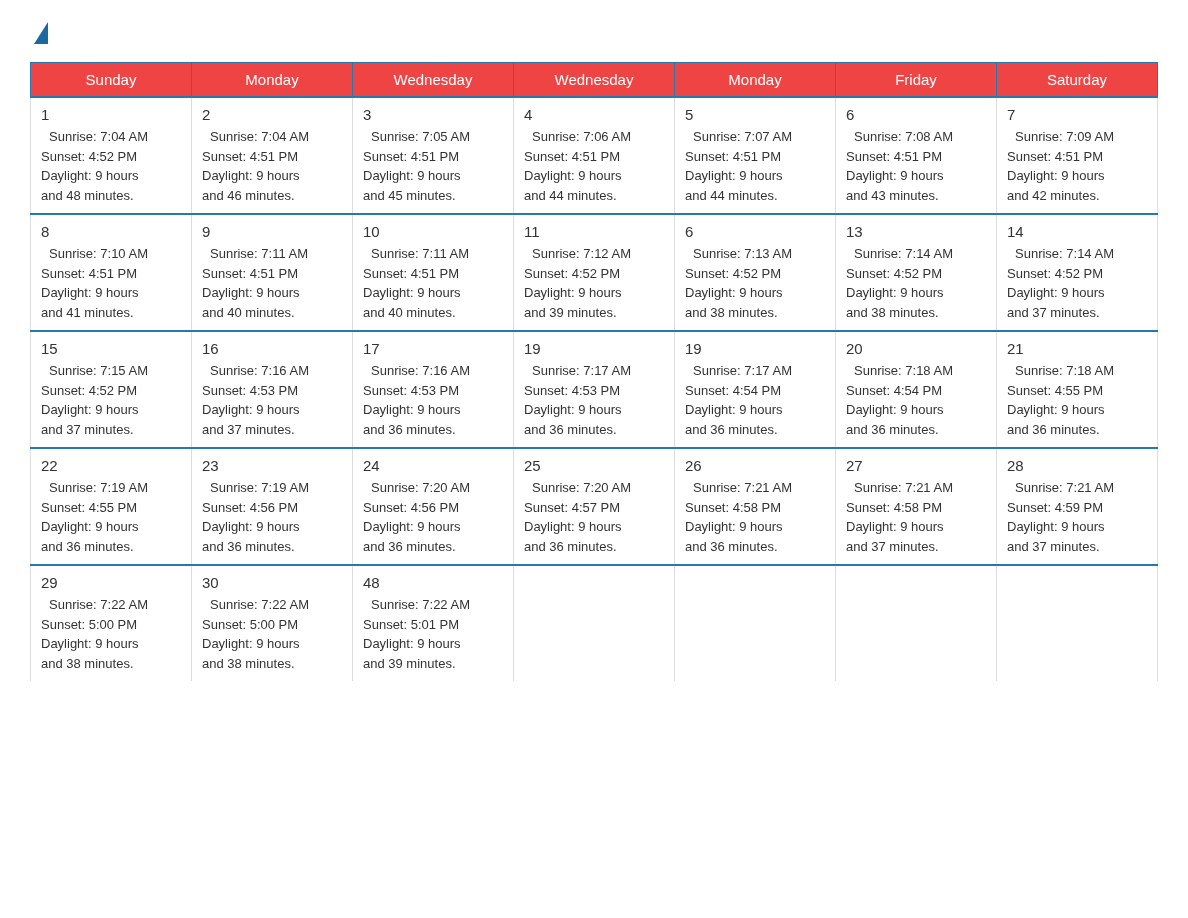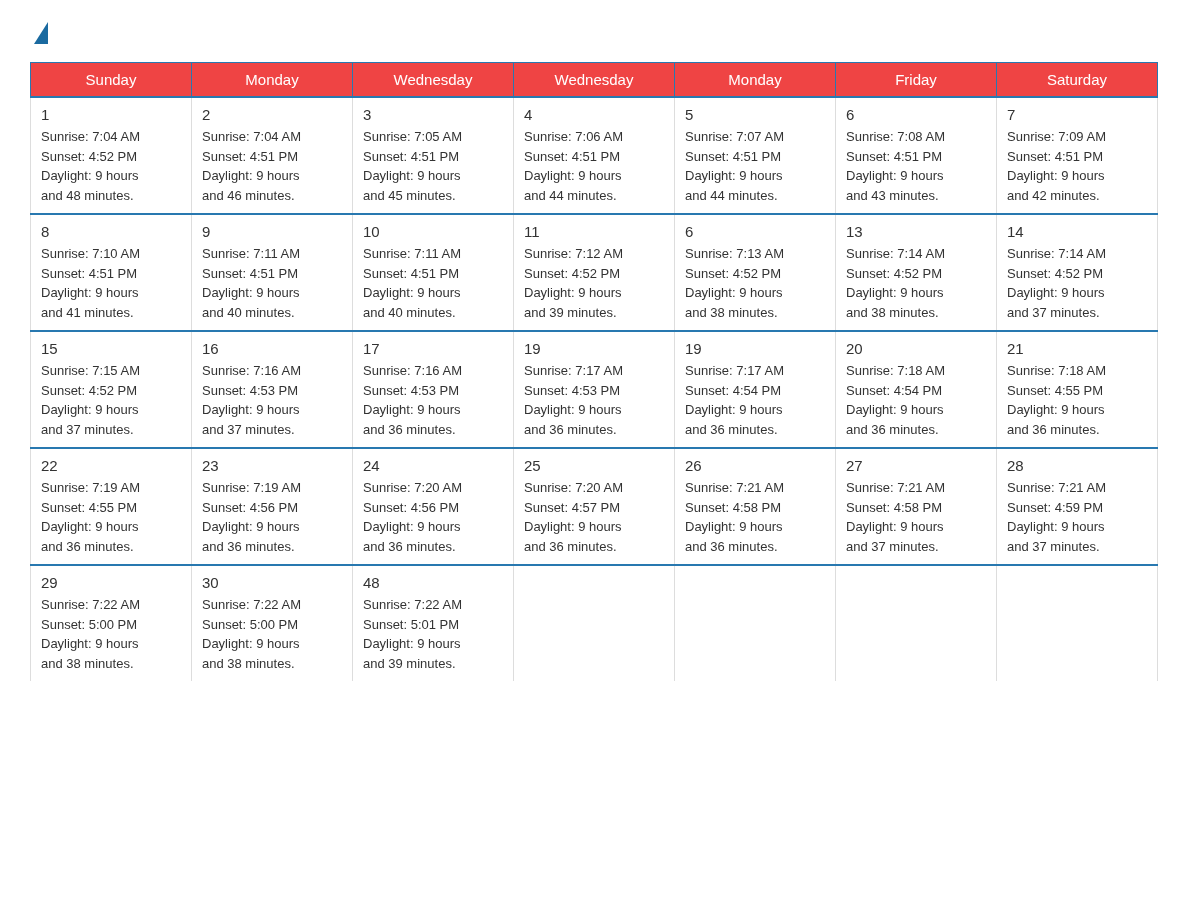--- a/index.html
+++ b/index.html
@@ -95,20 +95,21 @@
     .day-num {
       font-size: 15px;
       font-weight: normal;
       margin-bottom: 4px;
       display: block;
     }
     .day-info {
       font-size: 13px;
       line-height: 1.5;
       color: #333;
+      margin-left: 8px;
     }
     .empty-cell {
       background: #fff;
     }
   </style>
 </head>
 <body>
 
 <div class="header">
   <div class="logo">

